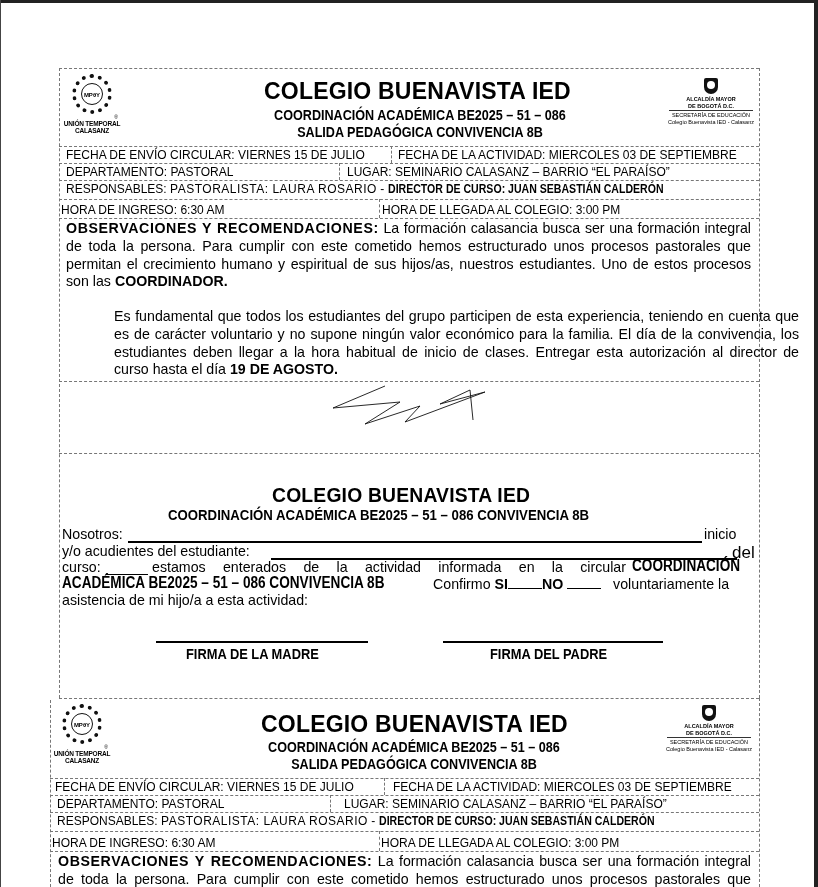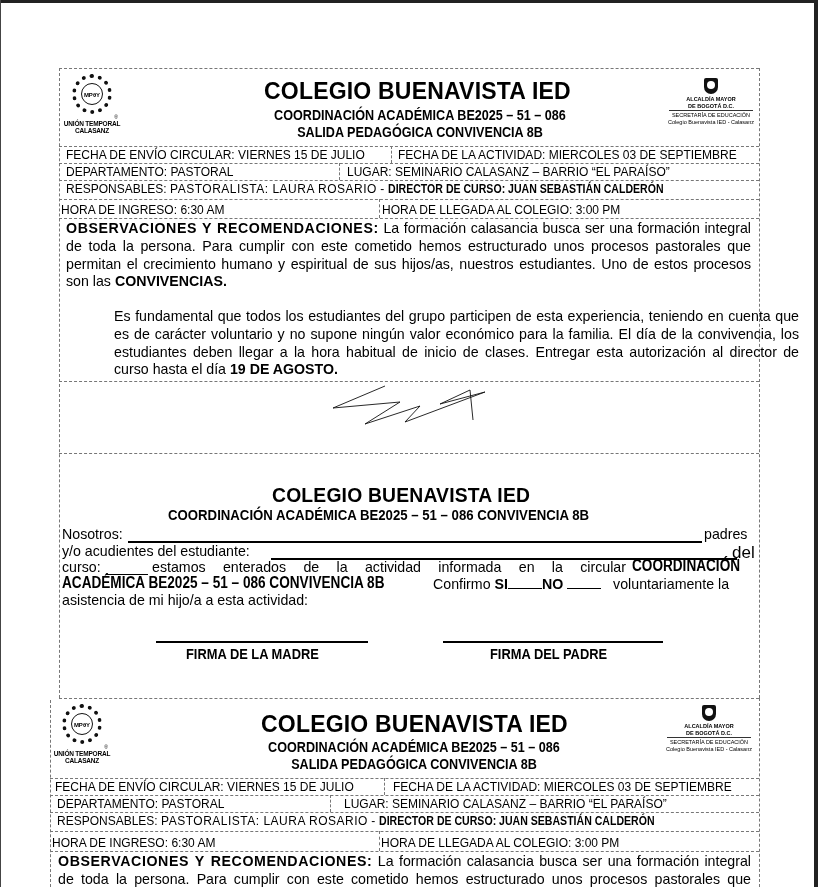--- a/index.html
+++ b/index.html
@@ -110,21 +110,21 @@
   <div class="abs cell" style="left:61px;top:203px;">
     <span class="lab">HORA DE INGRESO:</span> <span class="val">6:30 AM</span>
   </div>
   <div class="dash-v" style="left:379px;top:199px;height:19px;"></div>
   <div class="abs cell" style="left:382px;top:203px;">
     <span class="lab">HORA DE LLEGADA AL COLEGIO:</span> <span class="val">3:00 PM</span>
   </div>
   <div class="dash-h" style="left:59px;top:218px;width:700px;"></div>
 
   <div class="para" style="left:66px;top:220px;width:685px;">
-    <span class="obs-head">OBSERVACIONES Y RECOMENDACIONES:</span><span> La formación calasancia busca ser una formación integral de toda la persona. Para cumplir con este cometido hemos estructurado unos procesos pastorales que permitan el crecimiento humano y espiritual de sus hijos/as, nuestros estudiantes. Uno de estos procesos son las </span><span class="b">CONVIVENCIAS.</span>
+    <span class="obs-head">OBSERVACIONES Y RECOMENDACIONES:</span><span> La formación calasancia busca ser una formación integral de toda la persona. Para cumplir con este cometido hemos estructurado unos procesos pastorales que permitan el crecimiento humano y espiritual de sus hijos/as, nuestros estudiantes. Uno de estos procesos son las </span><span class="b">COORDINADOR.</span>
   </div>
   <div class="para" style="left:66px;top:308px;width:685px;margin-left:48px;">
     <span>Es fundamental que todos los estudiantes del grupo participen de esta experiencia, teniendo en cuenta que es de carácter voluntario y no supone ningún valor económico para la familia. El día de la convivencia, los estudiantes deben llegar a la hora habitual de inicio de clases. Entregar esta autorización al director de curso hasta el día </span><span class="b">19 DE AGOSTO.</span>
   </div>
   <div class="dash-h" style="left:59px;top:381px;width:700px;"></div>
 
   <svg class="abs" style="left:325px;top:382px;" width="170" height="46" viewBox="0 0 170 46">
     <path d="M60 4 L8 26 L75 20 L40 42 L95 24 L80 40 L160 10 L115 22 L145 8 L148 38" fill="none" stroke="#111" stroke-width="0.9"></path>
   </svg>
   <div class="sig" style="left:270px;top:414px;">
@@ -132,21 +132,21 @@
   <div class="dash-h" style="left:59px;top:453px;width:700px;"></div>
 
   <div>
     <div class="abs title-big" style="left:272px;top:483px;font-size:21px;transform:scaleX(0.92);transform-origin:left top;">COLEGIO BUENAVISTA IED</div>
     <div class="abs" style="left:168px;top:506px;font-size:15px;font-weight:bold;transform:scaleX(0.88);transform-origin:left top;">COORDINACIÓN ACADÉMICA BE2025 – 51 – 086 CONVIVENCIA 8B</div>
 
     <div class="abs" style="left:62px;top:526px;font-size:14.2px;">
       <span>Nosotros:</span>
     </div>
     <div class="signline" style="left:128px;top:541px;width:574px;"></div>
-    <div class="abs" style="left:704px;top:526px;font-size:14.2px;">padres</div>
+    <div class="abs" style="left:704px;top:526px;font-size:14.2px;">inicio</div>
 
     <div class="abs" style="left:62px;top:543px;font-size:14.2px;">
       <span>y/o acudientes del estudiante:</span>
     </div>
     <div class="signline" style="left:271px;top:558px;width:466px;"></div>
     <div class="abs" style="left:732px;top:543px;font-size:17px;">del</div>
 
     <div class="abs" style="left:62px;top:559px;font-size:14.2px;">curso:</div>
     <div class="signline" style="left:106px;top:574px;width:42px;border-top-width:1px;"></div>
     <div class="abs" style="left:152px;top:559px;width:474px;font-size:14.2px;text-align:justify;text-align-last:justify;">estamos enterados de la actividad informada en la circular</div>

